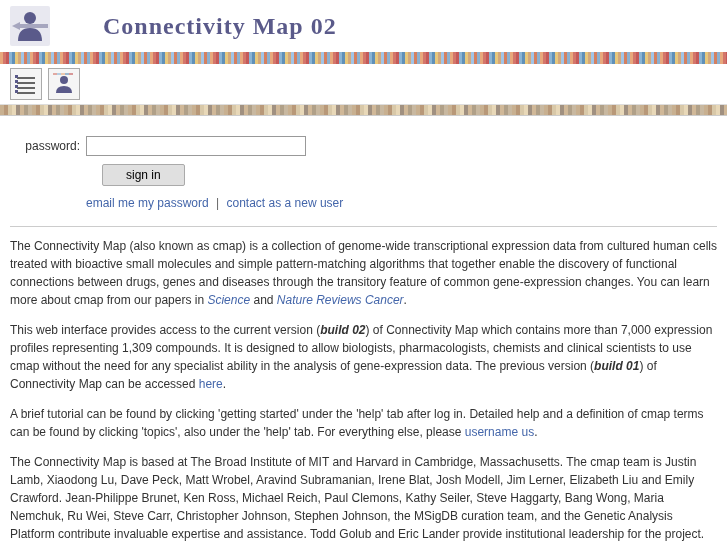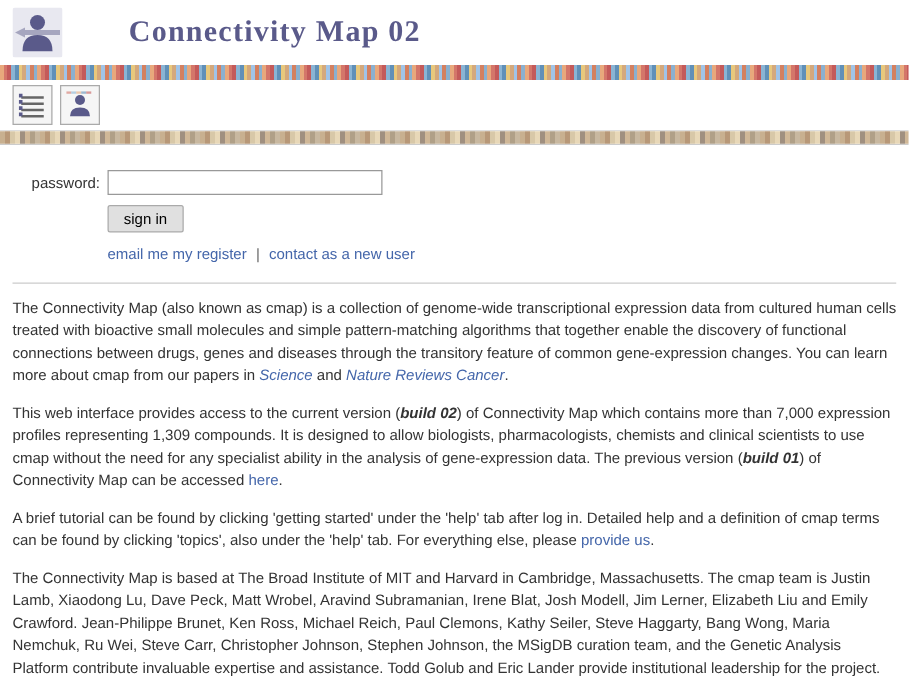--- a/index.html
+++ b/index.html
@@ -122,24 +122,25 @@
     }
     .signin-row {
       display: flex;
       align-items: center;
       margin-left: 76px;
       margin-bottom: 10px;
     }
     .signin-btn {
       background: #e0e0e0;
       border: 1px solid #aaa;
-      padding: 3px 12px;
+      padding: 3px 23px;
       font-size: 12px;
       cursor: pointer;
       border-radius: 2px;
+      margin-left: 16px;
     }
 
     
     .form-links {
       margin-left: 76px;
       margin-bottom: 16px;
     }
     .form-links a {
       color: #4466aa;
       text-decoration: none;
@@ -239,35 +240,35 @@
 
   <div class="login-form">
     <div class="form-row">
       <label class="form-label">password:</label>
       <input class="form-input" type="text" style="">
     </div>
     <div class="signin-row">
       <button class="signin-btn">sign in</button>
     </div>
     <div class="form-links">
-      <a href="#">email me my register</a>
+      <a href="#">email me my password</a>
       <span class="link-separator">|</span>
       <a href="#">contact as a new user</a>
     </div>
   </div>
 
   <hr class="divider">
 
   <div class="body-text">
     The Connectivity Map (also known as cmap) is a collection of genome-wide transcriptional expression data from cultured human cells treated with bioactive small molecules and simple pattern-matching algorithms that together enable the discovery of functional connections between drugs, genes and diseases through the transitory feature of common gene-expression changes. You can learn more about cmap from our papers in <em><a href="#">Science</a></em> and <em><a href="#">Nature Reviews Cancer</a></em>.
   </div>
 
   <div class="body-text">
     This web interface provides access to the current version (<strong>build 02</strong>) of Connectivity Map which contains more than 7,000 expression profiles representing 1,309 compounds. It is designed to allow biologists, pharmacologists, chemists and clinical scientists to use cmap without the need for any specialist ability in the analysis of gene-expression data. The previous version (<strong>build 01</strong>) of Connectivity Map can be accessed <a href="#">here</a>.
   </div>
 
   <div class="body-text">
-    A brief tutorial can be found by clicking 'getting started' under the 'help' tab after log in. Detailed help and a definition of cmap terms can be found by clicking 'topics', also under the 'help' tab. For everything else, please <a href="#">provide us</a>.
+    A brief tutorial can be found by clicking 'getting started' under the 'help' tab after log in. Detailed help and a definition of cmap terms can be found by clicking 'topics', also under the 'help' tab. For everything else, please <a href="#">username us</a>.
   </div>
 
   <div class="body-text">The Connectivity Map is based at The Broad Institute of MIT and Harvard in Cambridge, Massachusetts. The cmap team is Justin Lamb, Xiaodong Lu, Dave Peck, Matt Wrobel, Aravind Subramanian, Irene Blat, Josh Modell, Jim Lerner, Elizabeth Liu and Emily Crawford. Jean-Philippe Brunet, Ken Ross, Michael Reich, Paul Clemons, Kathy Seiler, Steve Haggarty, Bang Wong, Maria Nemchuk, Ru Wei, Steve Carr, Christopher Johnson, Stephen Johnson, the MSigDB curation team, and the Genetic Analysis Platform contribute invaluable expertise and assistance. Todd Golub and Eric Lander provide institutional leadership for the project.</div>
 
 </div>
 
 </body></html>

